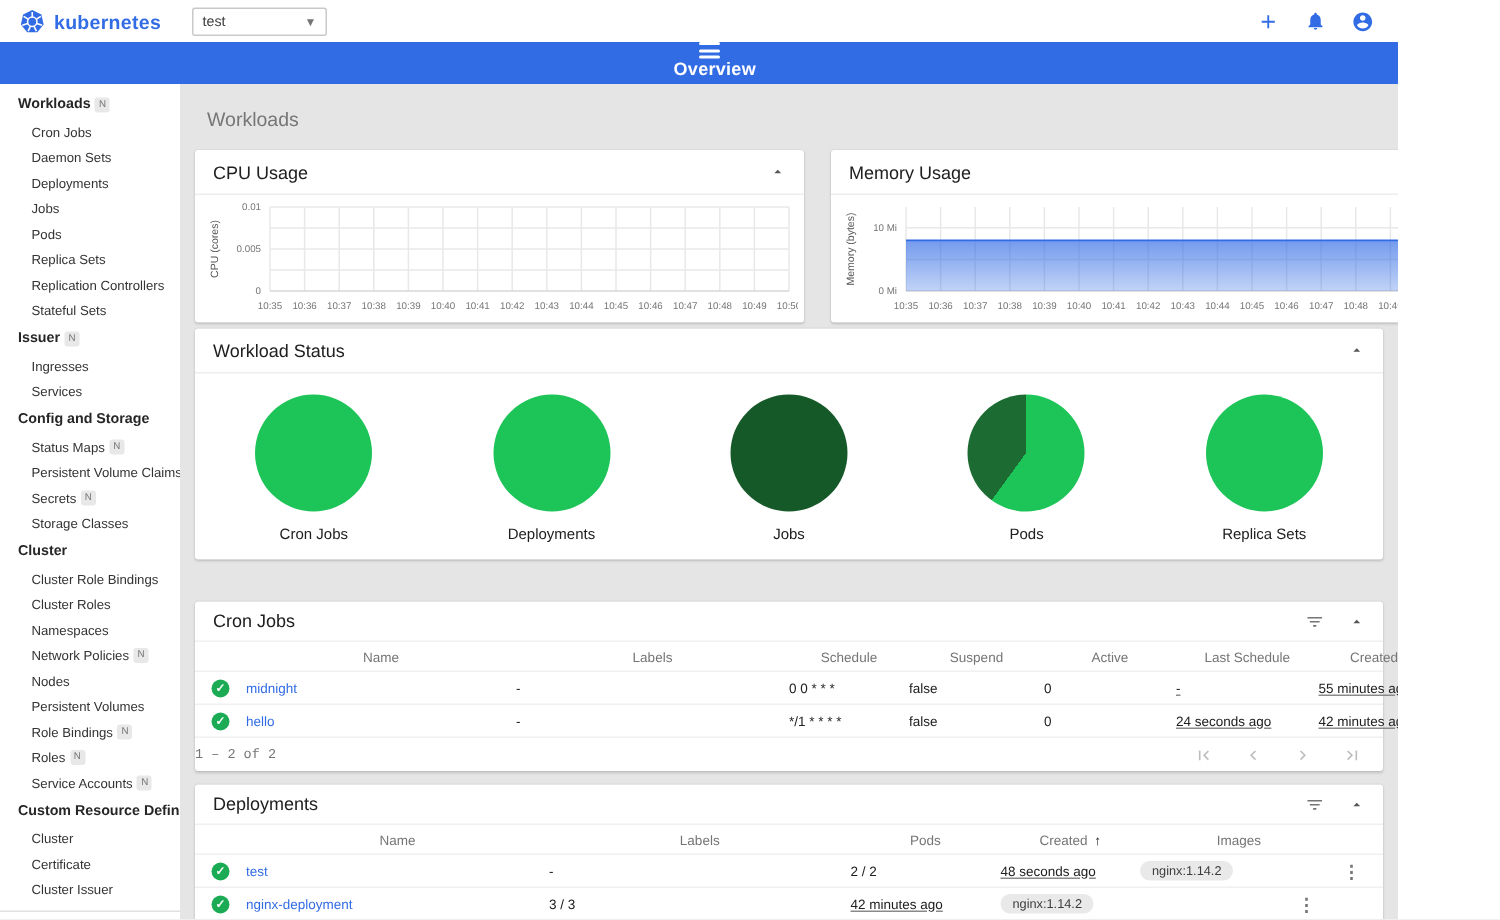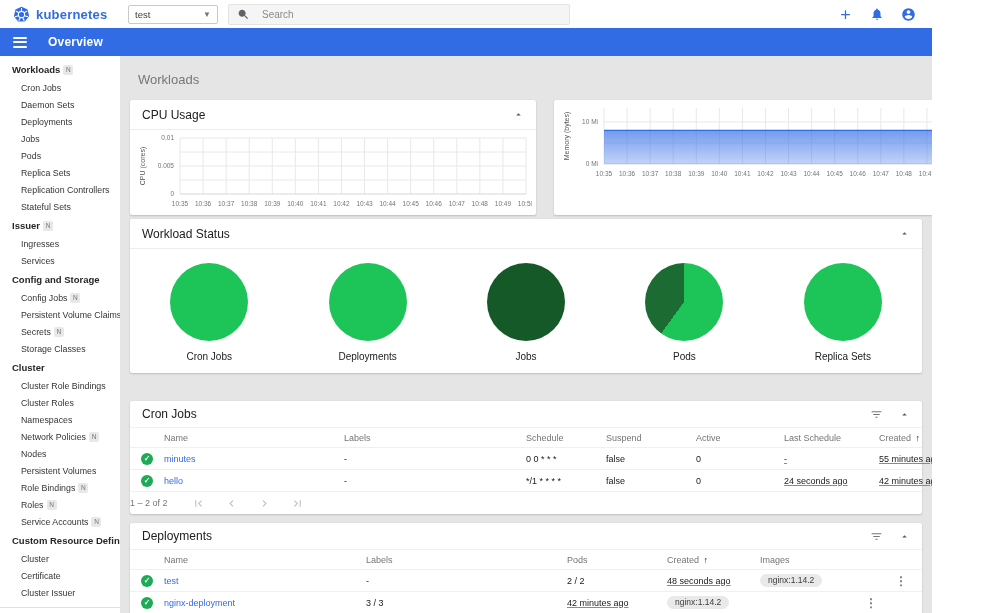--- a/index.html
+++ b/index.html
@@ -13,21 +13,21 @@
   .ns-select{margin-left:8px;width:90px;height:19px;border:1px solid #c9c9c9;border-radius:2px;
     display:flex;align-items:center;justify-content:space-between;padding:0 6px;font-size:9.5px;color:#3c3c3c;cursor:pointer;background:#fff;}
   .ns-caret{color:#757575;font-size:8px;}
   .searchbar{margin-left:10px;width:342px;height:21px;background:#f5f5f5;border:1px solid #e3e3e3;border-radius:2px;
     display:flex;align-items:center;padding:0 8px;gap:10px;}
   .searchbar input{flex:1;border:none;background:transparent;outline:none;font-size:10px;color:#3c3c3c;font-family:"Liberation Sans",sans-serif;}
   .searchbar input::placeholder{color:#8a8a8a;}
   .topbar-actions{margin-left:auto;display:flex;align-items:center;gap:17px;padding-right:16px;}
   .icon-btn{display:flex;align-items:center;justify-content:center;cursor:pointer;background:none;border:none;padding:0;}
   
-  .appbar{height:28px;background:#326ce5;display:flex;align-items:center;color:#fff;}
+  .appbar{height:28px;background:#326ce5;display:flex;align-items:center;color:#fff;flex-direction:column;}
   .hamburger{margin-left:13px;width:14px;display:flex;flex-direction:column;gap:2.5px;cursor:pointer;}
   .hamburger i{display:block;height:2px;background:#fff;border-radius:1px;}
   .appbar-title{margin-left:21px;font-size:12px;font-weight:bold;letter-spacing:.2px;}
   
   .body{display:flex;height:557px;}
   .sidebar{width:120px;flex:none;background:#fff;overflow:hidden;padding-top:3px;}
   .nav-header{display:flex;align-items:center;gap:3px;padding:5px 0 4px 12px;font-size:9.5px;font-weight:bold;color:#262626;white-space:nowrap;cursor:pointer;}
   .nav-item{display:flex;align-items:center;gap:3px;padding:3.5px 0 3.5px 21px;font-size:8.8px;color:#333;white-space:nowrap;cursor:pointer;}
   .nbadge{flex:none;width:10px;height:10px;background:#e8e8e8;border-radius:2px;font-size:6.5px;color:#757575;
     display:inline-flex;align-items:center;justify-content:center;font-weight:normal;}
@@ -56,23 +56,23 @@
   .t-row{display:grid;height:22px;align-items:center;font-size:9px;color:#202020;border-bottom:1px solid #f0f0f0;}
   .grid-cron{grid-template-columns:34px 180px 182px 80px 90px 88px 95px 83px 1fr;}
   .grid-dep{grid-template-columns:34px 202px 201px 100px 93px 1fr 30px;}
   .cell-icon{padding-left:11px;display:flex;align-items:center;}
   .check{width:12px;height:12px;border-radius:50%;background:#1aab54;color:#fff;font-size:8px;line-height:12px;
     display:inline-block;text-align:center;font-weight:bold;}
   .link{color:#326ce5;cursor:pointer;}
   .u{text-decoration:underline;text-decoration-color:#8a8a8a;cursor:pointer;}
   .chip{background:#e9e9e9;border-radius:9px;padding:2px 8px;font-size:8.5px;color:#3c3c3c;display:inline-block;line-height:1;}
   .kebab{justify-self:end;margin-right:15px;color:#757575;font-size:12px;font-weight:bold;cursor:pointer;letter-spacing:0;}
-  .th{cursor:pointer;}
+  .th{cursor:pointer;text-align:center;}
   .sort{color:#202020;font-size:9px;margin-left:2px;}
-  .t-foot{display:flex;align-items:center;justify-content:flex-start;height:22px;font-size:9px;color:#757575;padding-right:14px;gap:24px;}
+  .t-foot{display:flex;align-items:center;justify-content:space-between;height:22px;font-size:9px;color:#757575;padding-right:14px;gap:24px;font-family:Liberation Mono, monospace;}
   .pg-icons{display:flex;align-items:center;gap:20px;}
   .pg-icon{cursor:pointer;display:flex;align-items:center;}
 </style>
 </head>
 <body>
 
 <div class="screen">
 
   <header class="topbar">
     <div class="logo">
@@ -88,26 +88,20 @@
             <line x1="2.7" y1="15.3" x2="7.8" y2="13.6"></line>
           <line x1="3.9" y1="6.9" x2="8" y2="9.6"></line>
         </g>
       </svg>
       <span class="logo-text">kubernetes</span>
     </div>
     <div class="ns-select">
       <span>test</span>
       <span class="ns-caret">▼</span>
     </div>
-    <div class="searchbar">
-      <svg width="13" height="13" viewBox="0 0 24 24">
-        <path fill="#5f6368" d="M15.5 14h-.79l-.28-.27C15.41 12.59 16 11.11 16 9.5 16 5.91 13.09 3 9.5 3S3 5.91 3 9.5 5.91 16 9.5 16c1.61 0 3.09-.59 4.23-1.57l.27.28v.79l5 4.99L20.49 19l-4.99-5z"></path>
-      </svg>
-      <input type="text" placeholder="Search" style="">
-    </div>
     <div class="topbar-actions">
       <button class="icon-btn">
         <svg width="15" height="15" viewBox="0 0 24 24">
           <path fill="#326ce5" d="M19 13h-6v6h-2v-6H5v-2h6V5h2v6h6v2z"></path>
         </svg>
       </button>
       <button class="icon-btn">
         <svg width="14" height="14" viewBox="0 0 24 24">
           <path fill="#326ce5" d="M12 22c1.1 0 2-.9 2-2h-4c0 1.1.9 2 2 2zm6-6v-5c0-3.07-1.64-5.64-4.5-6.32V4c0-.83-.67-1.5-1.5-1.5s-1.5.67-1.5 1.5v.68C7.63 5.36 6 7.92 6 11v5l-2 2v1h16v-1l-2-2z"></path>
         </svg>
@@ -167,21 +161,21 @@
         <div class="nav-item">
           <span>Ingresses</span>
         </div>
         <div class="nav-item">
           <span>Services</span>
         </div>
         <div class="nav-header">
           <span>Config and Storage</span>
         </div>
         <div class="nav-item">
-          <span>Config Jobs</span>
+          <span>Status Maps</span>
           <span class="nbadge">N</span>
         </div>
         <div class="nav-item">
           <span>Persistent Volume Claims</span>
         </div>
         <div class="nav-item">
           <span>Secrets</span>
           <span class="nbadge">N</span>
         </div>
         <div class="nav-item">
@@ -290,20 +284,30 @@
                 <line x1="46" y1="20" x2="392" y2="20" stroke="#e8e8e8" stroke-width="1"></line>
                 <line x1="46" y1="6" x2="392" y2="6" stroke="#e8e8e8" stroke-width="1"></line>
                 <text x="40" y="64" text-anchor="end" font-size="6.5" fill="#757575">0</text>
                 <text x="40" y="36" text-anchor="end" font-size="6.5" fill="#757575">0.005</text>
                 <text x="40" y="8" text-anchor="end" font-size="6.5" fill="#757575">0.01</text>
                 <text x="11" y="34" text-anchor="middle" font-size="7" fill="#555555" transform="rotate(-90 11 34)">CPU (cores)</text>
               </svg></div>
         </section>
 
         <section class="card chart-card">
+          <div class="card-header">
+            <span class="card-title">Memory Usage</span>
+            <div class="header-icons">
+              <button class="icon-btn">
+                <svg width="11" height="11" viewBox="0 0 24 24">
+                    <path fill="#555" d="M7 14l5-5 5 5z"></path>
+                  </svg>
+              </button>
+            </div>
+          </div>
           <div class="chart-wrap"><svg id="mem-chart" width="398" height="80" viewBox="0 0 398 80">
                 <line x1="46" y1="6" x2="46" y2="62" stroke="#e8e8e8" stroke-width="1"></line>
                 <text x="46" y="74" text-anchor="middle" font-size="6.5" fill="#757575">10:35</text>
                 <line x1="69.06666666666666" y1="6" x2="69.06666666666666" y2="62" stroke="#e8e8e8" stroke-width="1"></line>
                 <text x="69.06666666666666" y="74" text-anchor="middle" font-size="6.5" fill="#757575">10:36</text>
                 <line x1="92.13333333333333" y1="6" x2="92.13333333333333" y2="62" stroke="#e8e8e8" stroke-width="1"></line>
                 <text x="92.13333333333333" y="74" text-anchor="middle" font-size="6.5" fill="#757575">10:37</text>
                 <line x1="115.2" y1="6" x2="115.2" y2="62" stroke="#e8e8e8" stroke-width="1"></line>
                 <text x="115.2" y="74" text-anchor="middle" font-size="6.5" fill="#757575">10:38</text>
                 <line x1="138.26666666666665" y1="6" x2="138.26666666666665" y2="62" stroke="#e8e8e8" stroke-width="1"></line>
@@ -408,21 +412,21 @@
             <span class="th">Active</span>
             <span class="th">Last Schedule</span>
             <span class="th">Created<span class="sort"> ↑</span></span>
             <span></span>
           </div>
         <div id="cron-rows">
             <div class="t-row grid-cron">
               <span class="cell-icon">
                 <span class="check">✓</span>
               </span>
-              <span class="link">minutes</span>
+              <span class="link">midnight</span>
               <span>-</span>
               <span>0 0 * * *</span>
               <span>false</span>
               <span>0</span>
               <span class="u">-</span>
               <span class="u">55 minutes ago</span>
               <span class="kebab">⋮</span>
             </div>
             <div class="t-row grid-cron">
               <span class="cell-icon">

